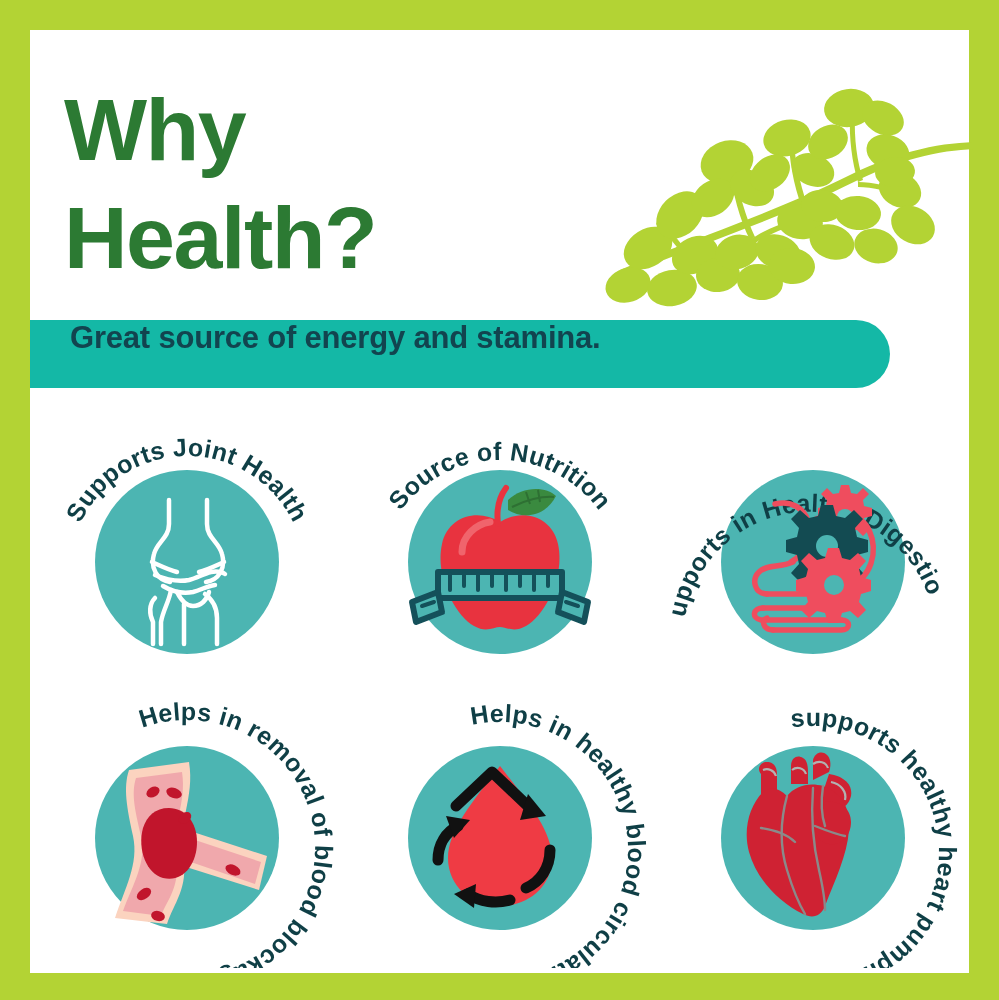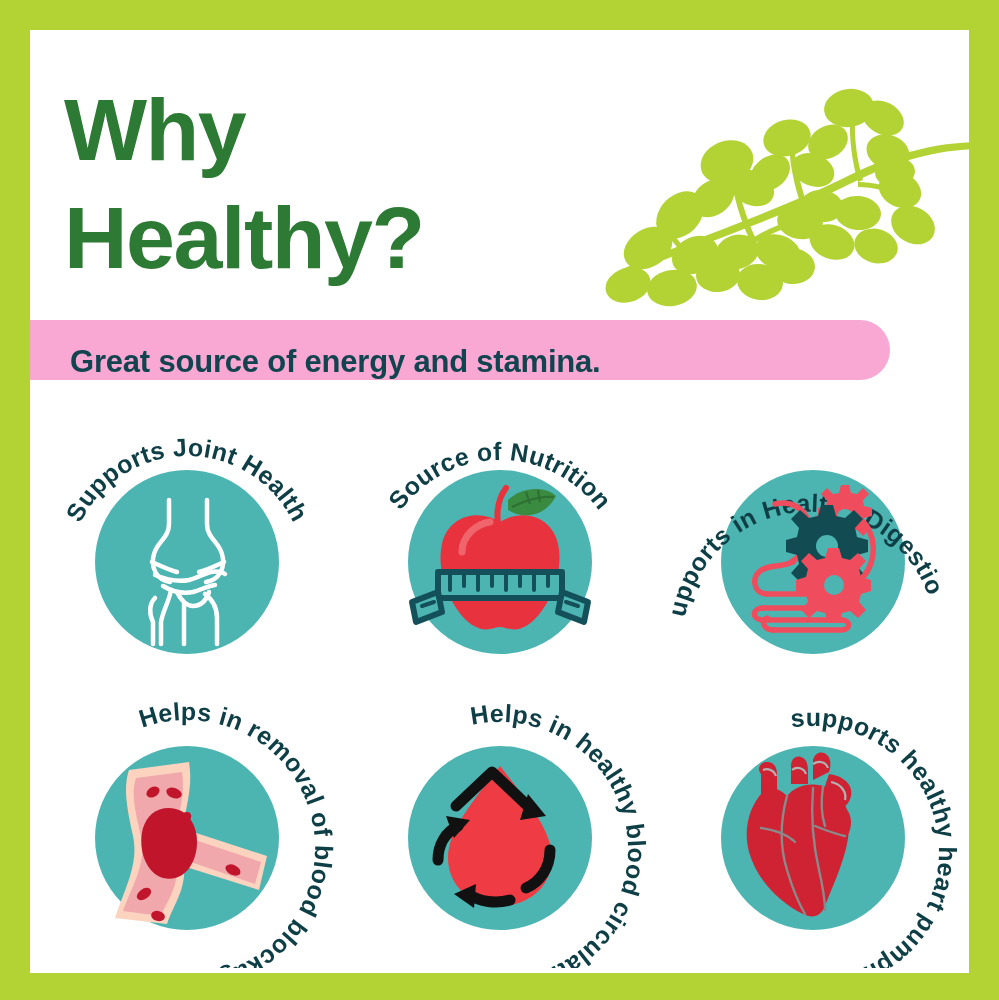--- a/index.html
+++ b/index.html
@@ -41,25 +41,25 @@
   .branch-deco{
     position:absolute;
     left:600px;top:70px;
     width:380px;height:240px;
     pointer-events:none;
   }
   
   .banner{
     position:absolute;
     left:30px;top:320px;
-    width:860px;height:60px;
-    background:#f9a8d4;
+    width:860px;height:68px;
+    background:#14b8a6;
     border-top-right-radius:38px;
     border-bottom-right-radius:38px;
-    display:flex;align-items:flex-end;
+    display:flex;align-items:flex-start;
   }
   .banner-text{
     color:#12444f;
     font-size:31px;
     font-weight:700;
     padding-left:40px;
     letter-spacing:-0.2px;
   }
   
   .badges{
@@ -84,21 +84,21 @@
 </style>
 </head>
 <body>
 
 <div id="poster">
 
   <div class="inner-panel"></div>
 
   <div class="title-block">
     <span class="title-line">Why</span>
-    <span class="title-line">Healthy?</span>
+    <span class="title-line">Health?</span>
   </div>
 
   <svg class="branch-deco" viewBox="0 0 380 240">
     <g fill="#b3d334">
 
       <path d="M20 200 C 90 170, 180 140, 250 105 C 300 80, 345 72, 380 72 L380 79 C 348 79, 305 87, 256 111 C 186 146, 96 176, 24 206 Z"></path>
 
       <path d="M150 170 C 140 150, 132 122, 130 98 L135 97 C 138 121, 146 148, 155 167 Z"></path>
       <path d="M205 145 C 196 124, 190 98, 189 74 L194 74 C 196 97, 202 122, 210 142 Z"></path>
       <path d="M258 112 C 252 92, 249 68, 250 46 L255 46 C 254 68, 257 91, 263 110 Z"></path>

